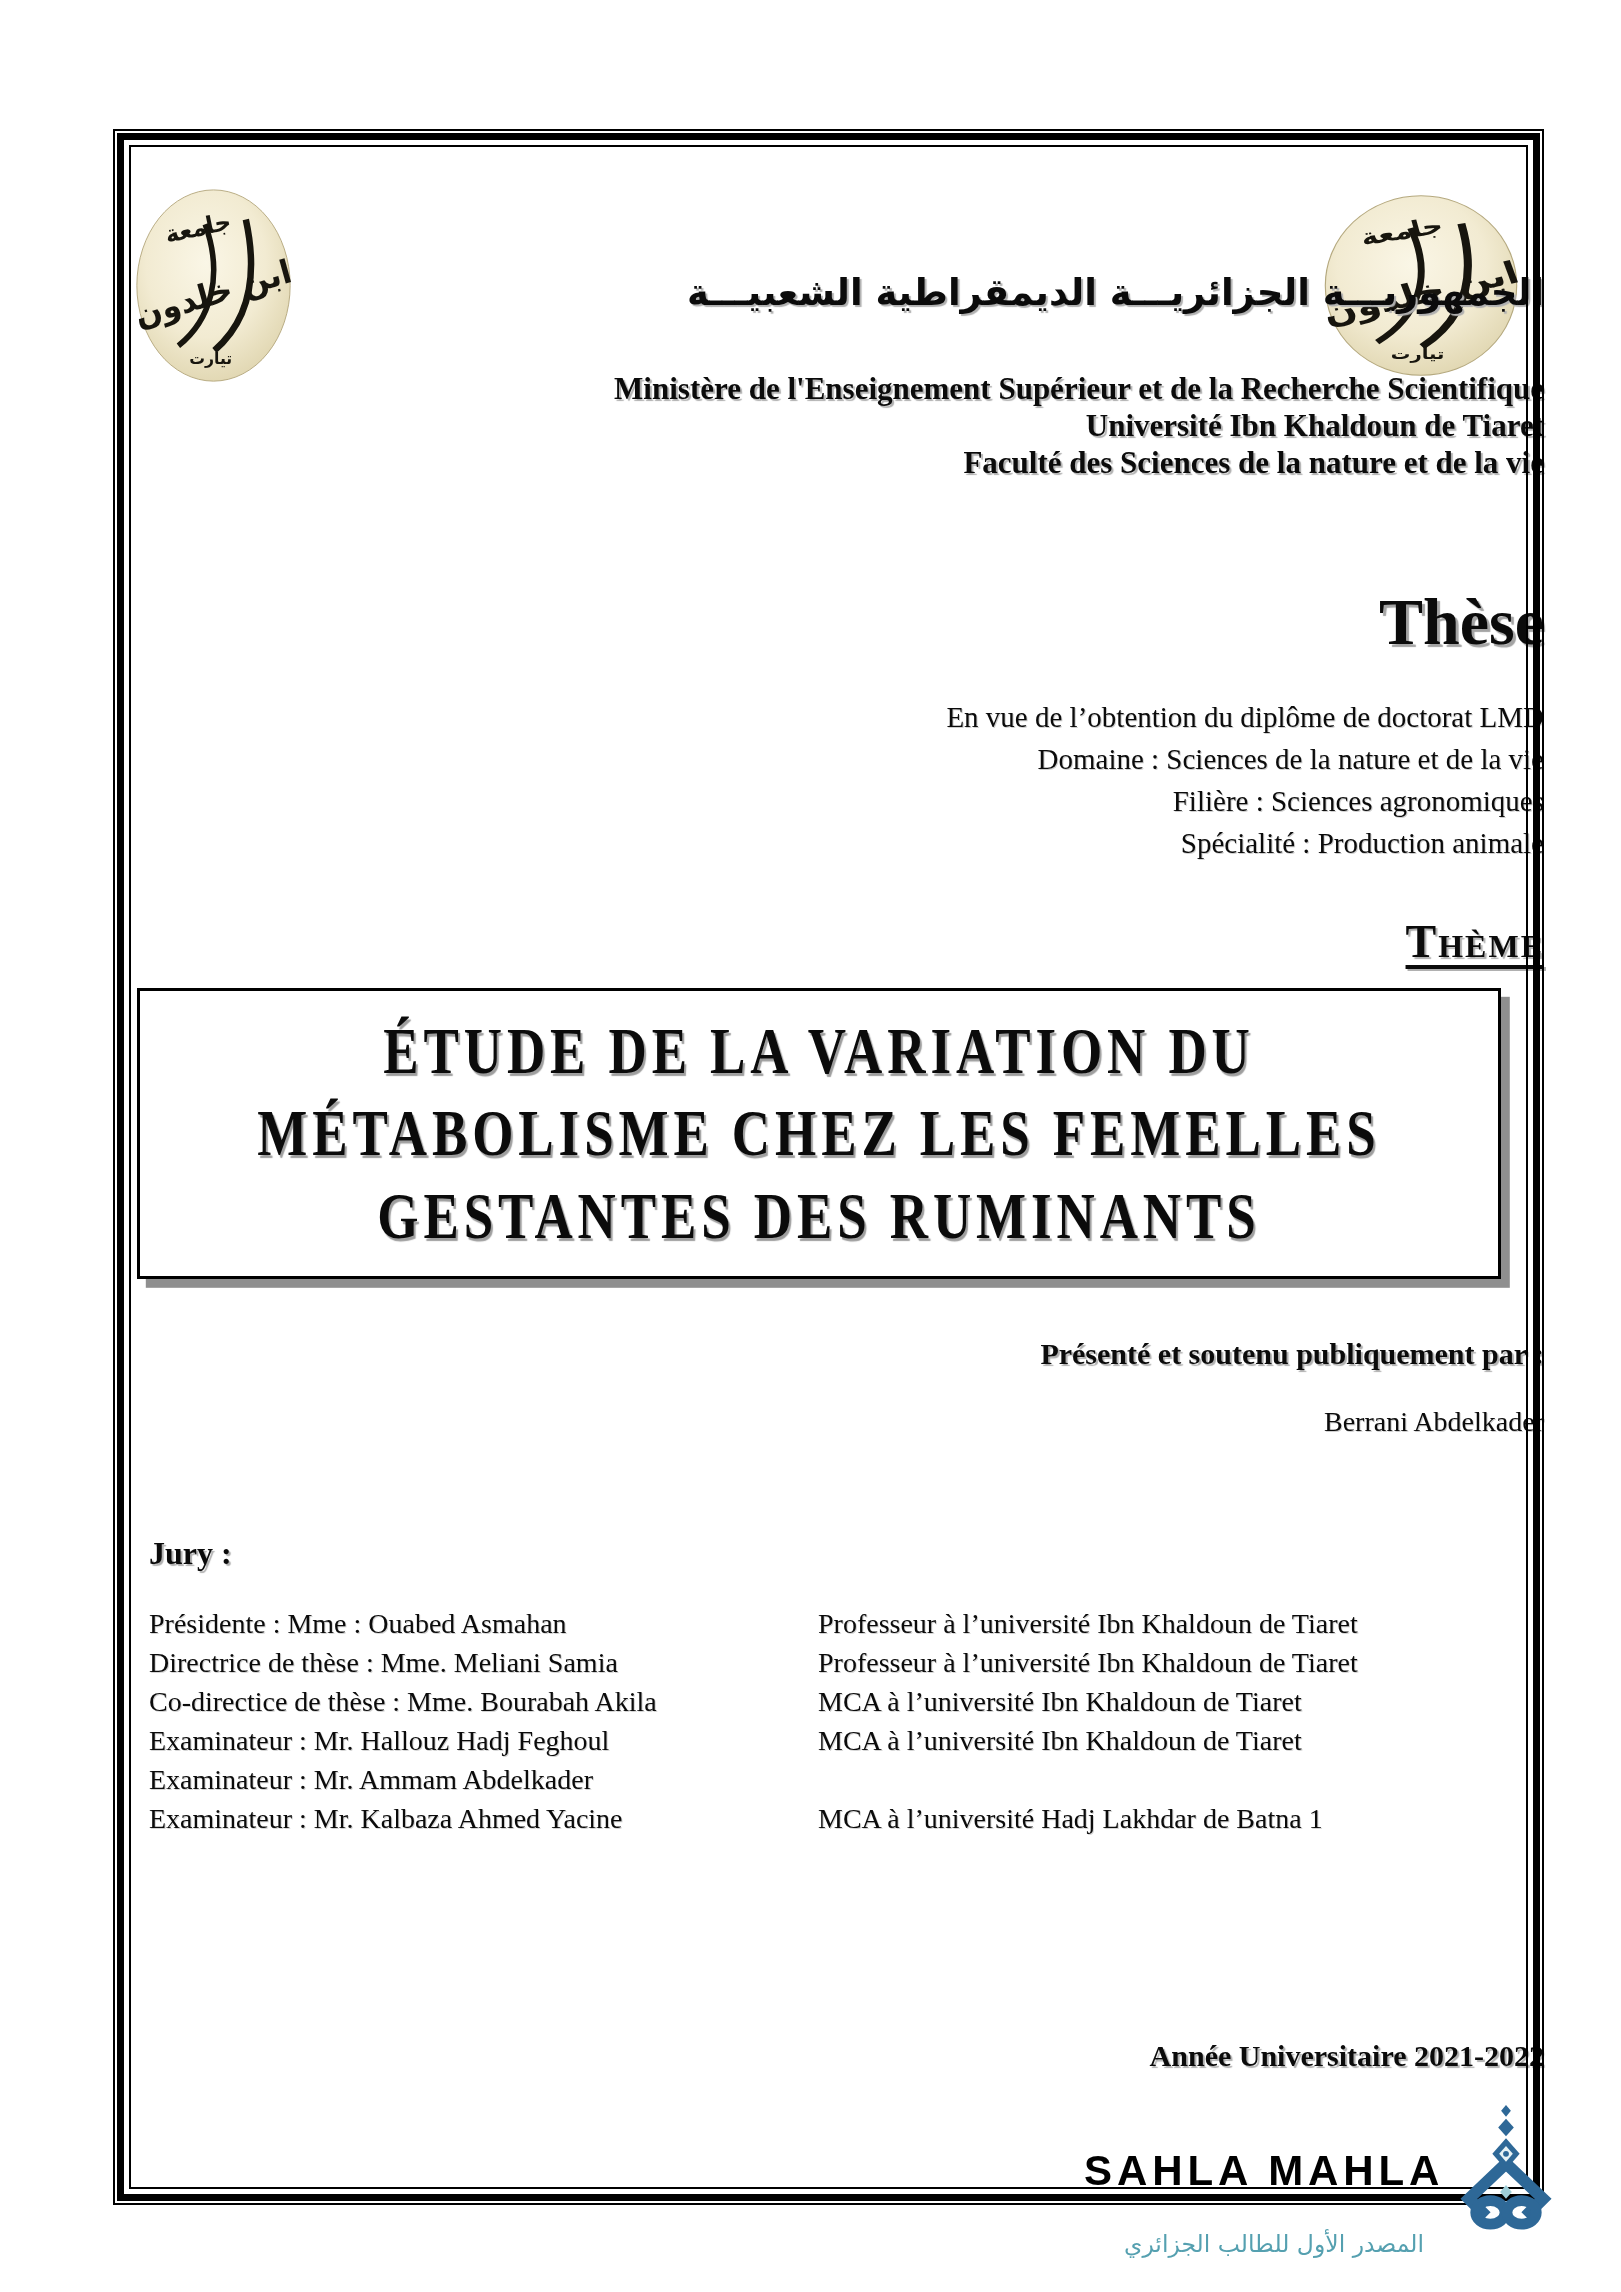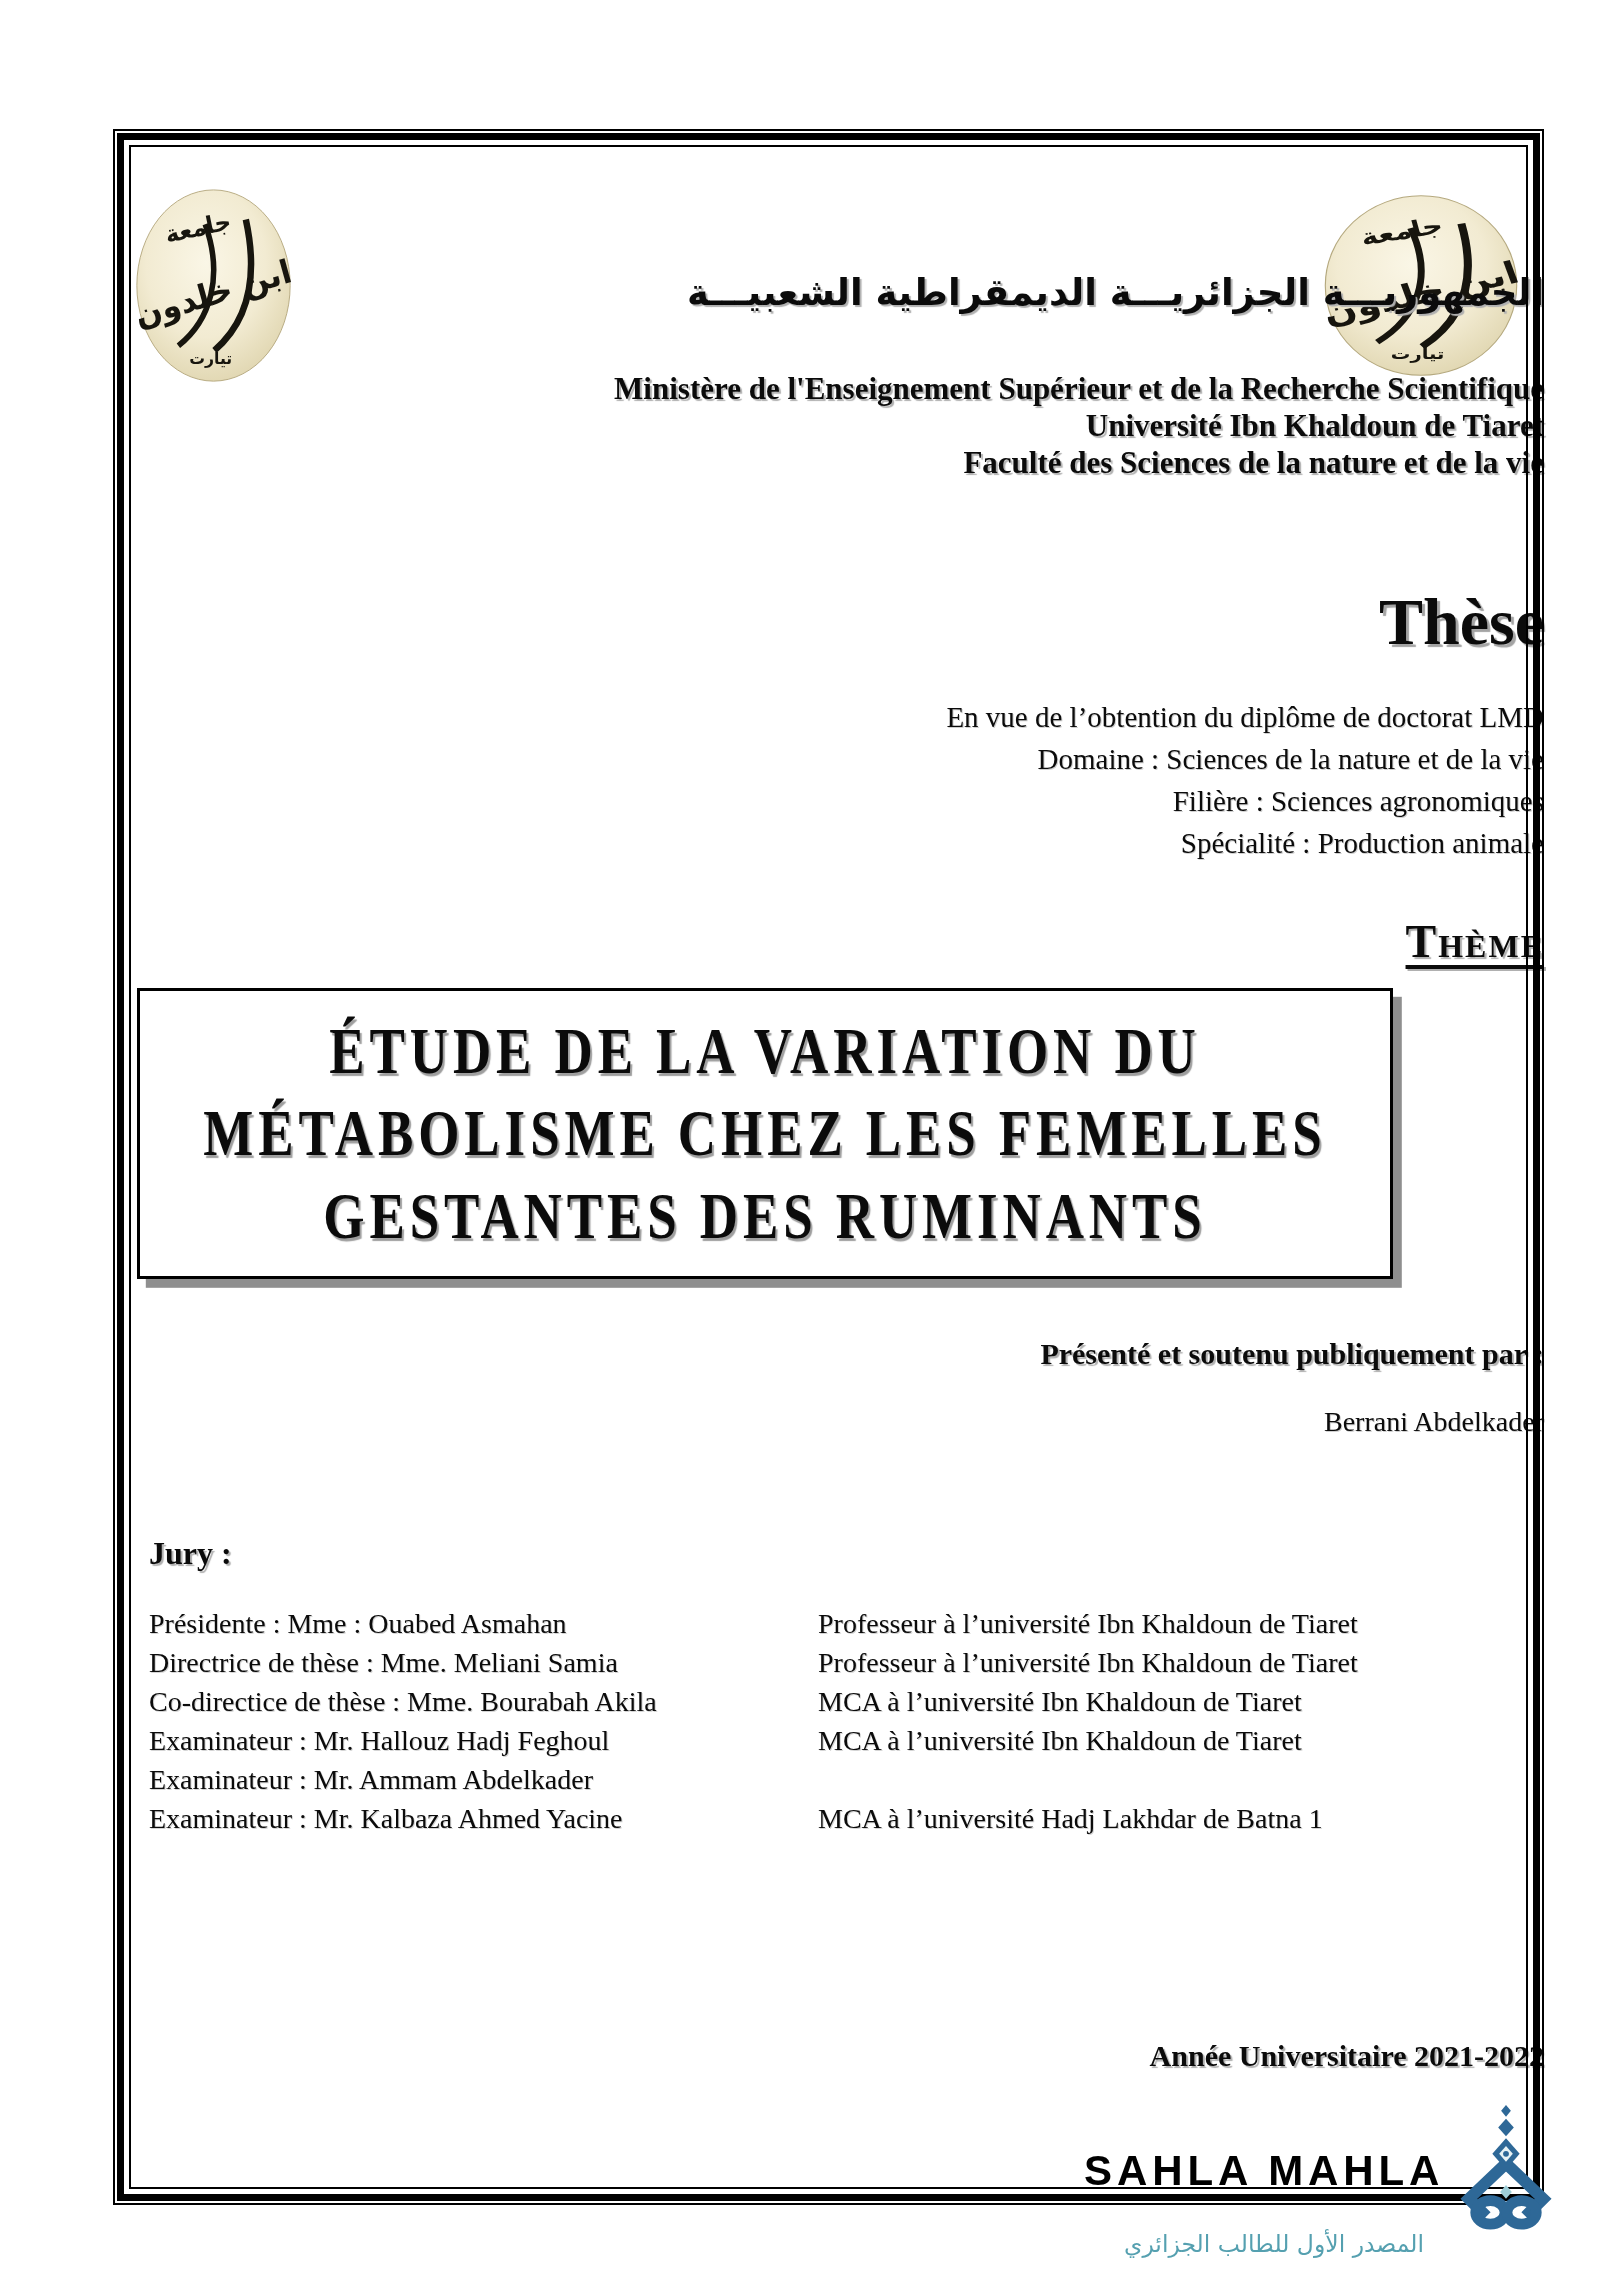--- a/index.html
+++ b/index.html
@@ -21,21 +21,21 @@
   .arabic-title{top:271px;font-family:"DejaVu Sans",sans-serif;font-weight:bold;
                 font-size:37px;direction:rtl;text-shadow:2px 2px 1px #b0b0b0;}
   .ministry-block{top:370px;font-weight:bold;font-size:31px;line-height:37px;
                   text-shadow:2px 2px 1px #b0b0b0;}
   .these-heading{top:584px;font-weight:bold;font-size:66px;text-shadow:2.9px 2.9px 1px #a3a3a3;}
   .thesis-intro{top:696px;font-size:29px;line-height:42px;text-shadow:1px 1px 0 #cfcfcf;}
   .theme-label{top:915px;font-size:46px;font-weight:600;font-variant:small-caps;
                letter-spacing:2px;text-decoration:underline;text-decoration-thickness:3.9px;
                text-underline-offset:7.8px;text-shadow:2px 2px 1px #b0b0b0;}
 
-  .title-box{position:absolute;left:137px;top:988px;width:1256px;height:291px;
+  .title-box{position:absolute;left:137px;top:988px;width:1364px;height:291px;
              box-sizing:border-box;border:3.9px solid #000;background:#fff;
              box-shadow:8.8px 8.8px 0 #8f8f8f;display:flex;flex-direction:column;
              justify-content:space-evenly;align-items:center;padding:7.8px 9.8px;z-index:1;}
   .title-line{font-size:53px;font-weight:700;letter-spacing:4.9px;white-space:nowrap;
               display:inline-block;transform:scaleY(1.22);
               text-shadow:2px 2.9px 1px #9e9e9e;}
 
   .presente{top:1337px;font-size:30px;font-weight:bold;text-shadow:2px 2px 1px #b0b0b0;}
   .author{top:1406px;font-size:28px;text-shadow:1px 1px 0 #cfcfcf;}
 

